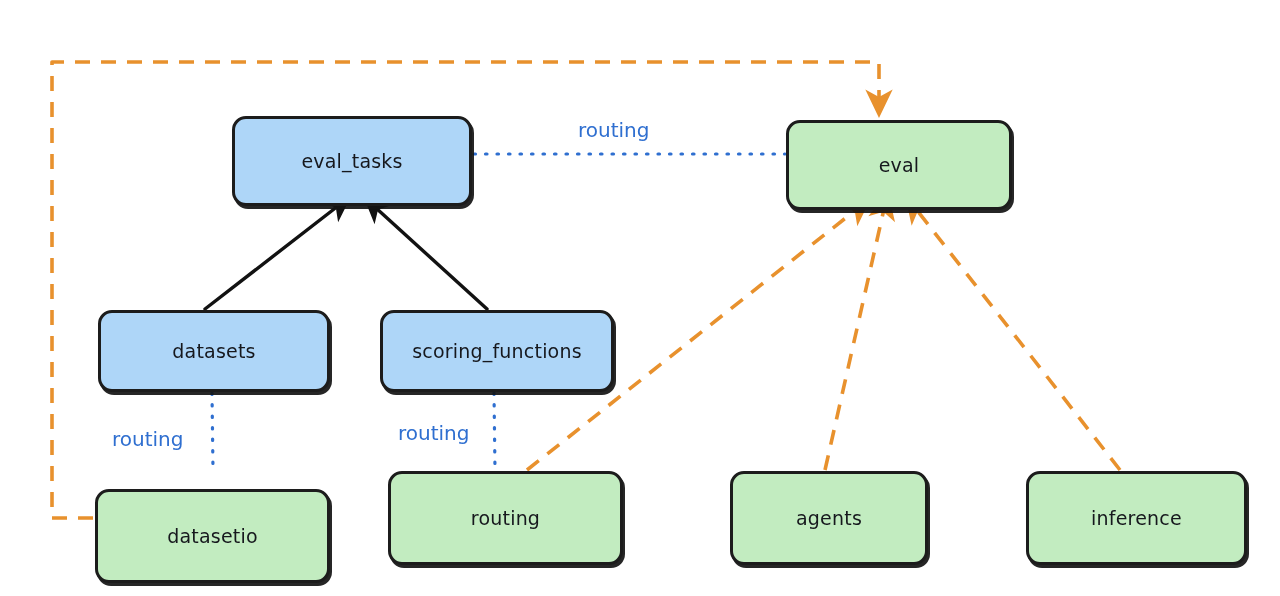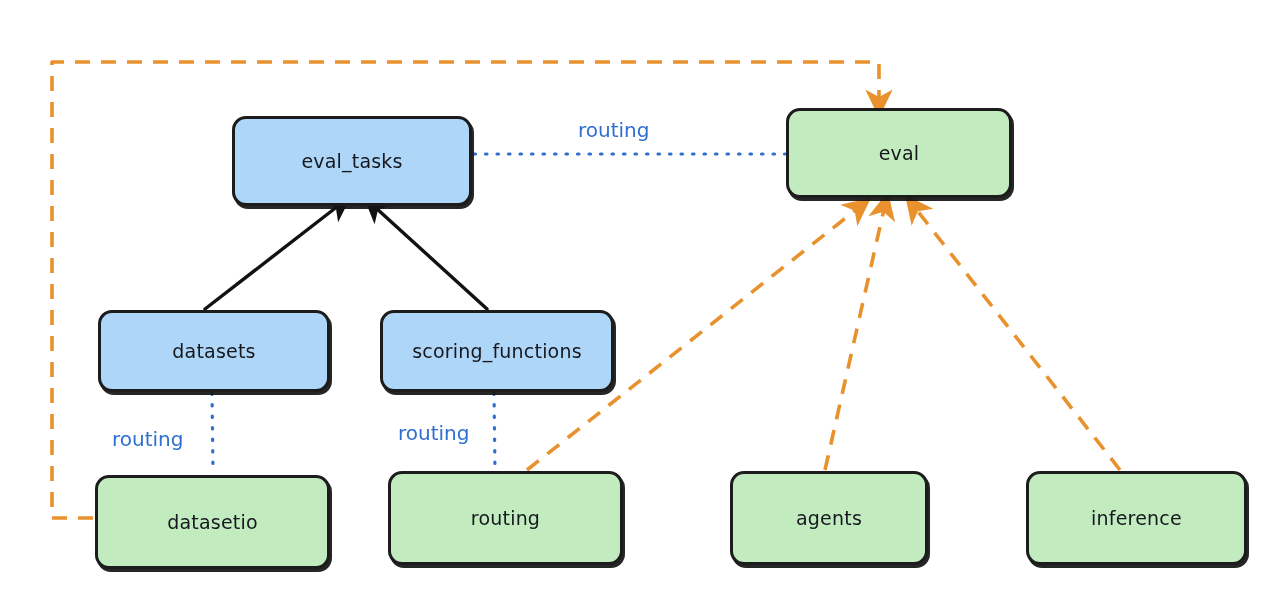--- a/index.html
+++ b/index.html
@@ -104,33 +104,33 @@
 
     <g>
       <path d="M1120,470 L916,209" fill="none" stroke="#e8912d" stroke-width="3.6" stroke-linecap="butt" stroke-dasharray="15 11" marker-end="url(#arrow-orange)"></path>
     </g>
   </svg>
 
   <div class="node blue" style="left:232px; top:116px; width:240px; height:90px;">
     <span class="node-label">eval_tasks</span>
   </div>
 
-  <div class="node green" style="left:786px; top:108px; width:226px; height:90px;">
+  <div class="node green" style="left:786px; top:120px; width:226px; height:90px;">
     <span class="node-label">eval</span>
   </div>
 
   <div class="node blue" style="left:98px; top:310px; width:232px; height:82px;">
     <span class="node-label">datasets</span>
   </div>
 
   <div class="node blue" style="left:380px; top:310px; width:234px; height:82px;">
     <span class="node-label">scoring_functions</span>
   </div>
 
-  <div class="node green" style="left:95px; top:475px; width:235px; height:94px;">
+  <div class="node green" style="left:95px; top:489px; width:235px; height:94px;">
     <span class="node-label">datasetio</span>
   </div>
 
   <div class="node green" style="left:388px; top:471px; width:235px; height:94px;">
     <span class="node-label">routing</span>
   </div>
 
   <div class="node green" style="left:730px; top:471px; width:198px; height:94px;">
     <span class="node-label">agents</span>
   </div>

